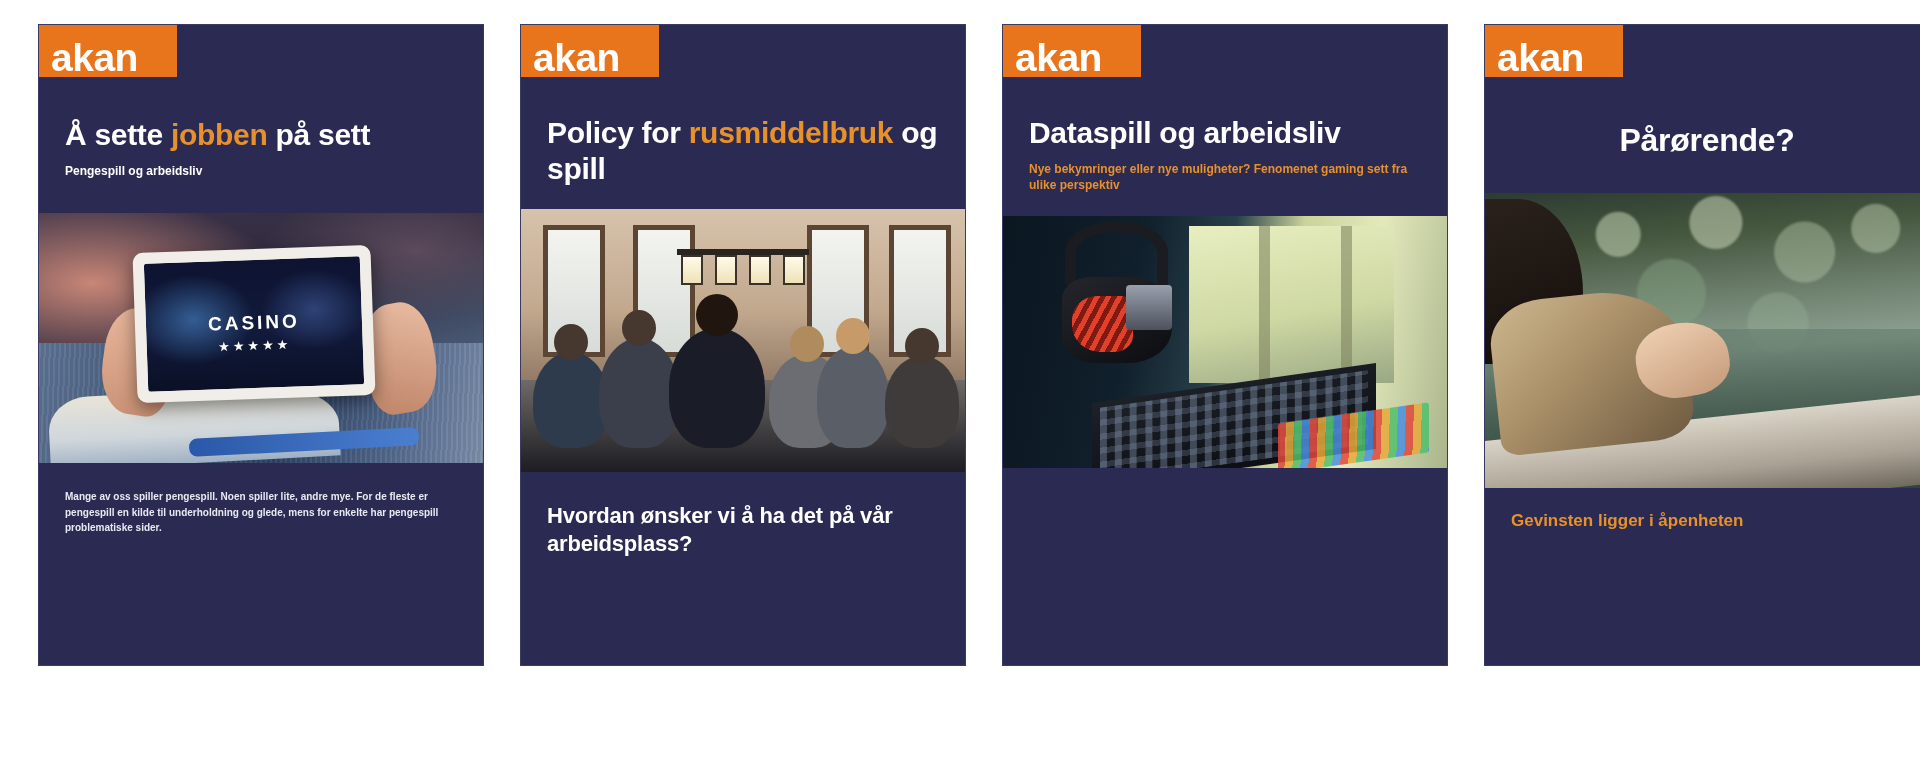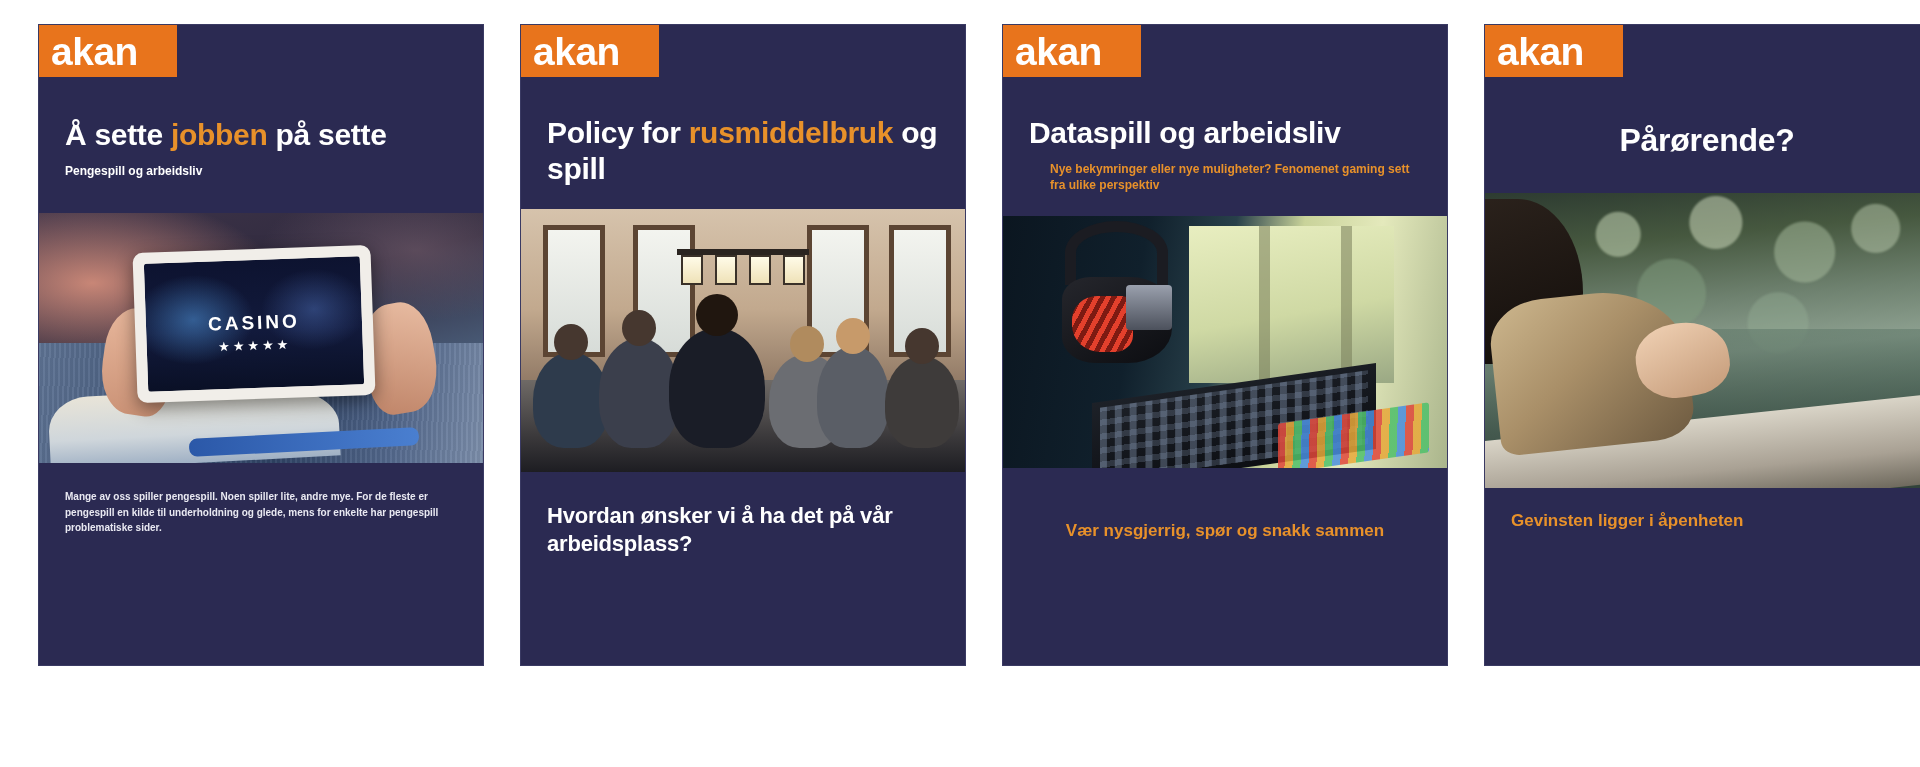--- a/index.html
+++ b/index.html
@@ -36,21 +36,21 @@
     flex: 0 0 auto;
   }
   .card:last-child { margin-right: 0; }
 
   
   .brand {
     background: #e8741c;
     width: 138px;
     height: 52px;
     display: flex;
-    align-items: center;
+    align-items: flex-end;
     justify-content: flex-start;
     padding-left: 12px;
     flex: 0 0 auto;
   }
   .brand-word {
     color: #ffffff;
     font-size: 39px;
     font-weight: 700;
     line-height: 1;
     letter-spacing: -0.5px;
@@ -70,21 +70,21 @@
     font-family: "Liberation Sans", sans-serif;
   }
   .title .hl { color: #e8912a; }
   .subtitle {
     font-size: 12px;
     font-weight: 700;
     line-height: 1.35;
     margin-top: 10px;
     color: #ffffff;
   }
-  .subtitle.orange { color: #e8912a; margin-left: 21px; }
+  .subtitle.orange { color: #e8912a; }
 
   .photo {
     width: 100%;
     position: relative;
     overflow: hidden;
     flex: 0 0 auto;
   }
   .photo-inner { position: absolute; inset: 0; }
 
   .foot {
@@ -367,21 +367,21 @@
 <body>
 
 <div class="board">
   <div class="cards">
 
     <div class="card c1">
       <div class="brand">
         <span class="brand-word">akan</span>
       </div>
       <div class="head">
-        <div class="title"><span>Å sette </span><span class="hl">jobben</span><span> på sette</span></div>
+        <div class="title"><span>Å sette </span><span class="hl">jobben</span><span> på sett</span></div>
         <div class="subtitle">Pengespill og arbeidsliv</div>
       </div>
       <div class="photo">
         <div class="photo-inner ph-casino">
           <div class="jeans"></div>
           <div class="pillow"></div>
           <div class="blue-strip"></div>
           <div class="hand1"></div>
           <div class="hand2"></div>
           <div class="tablet">
@@ -463,23 +463,20 @@
             <div class="hs-cup"></div>
             <div class="hs-red"></div>
             <div class="hs-chip"></div>
           </div>
           <div class="keyboard">
             <div class="keys"></div>
           </div>
           <div class="rgb"></div>
         </div>
       </div>
-      <div class="foot">
-        <div class="center-orange">Vær nysgjerrig, spør og snakk sammen</div>
-      </div>
     </div>
 
     <div class="card c4">
       <div class="brand">
         <span class="brand-word">akan</span>
       </div>
       <div class="head">
         <div class="title">Pårørende?</div>
       </div>
       <div class="photo">

